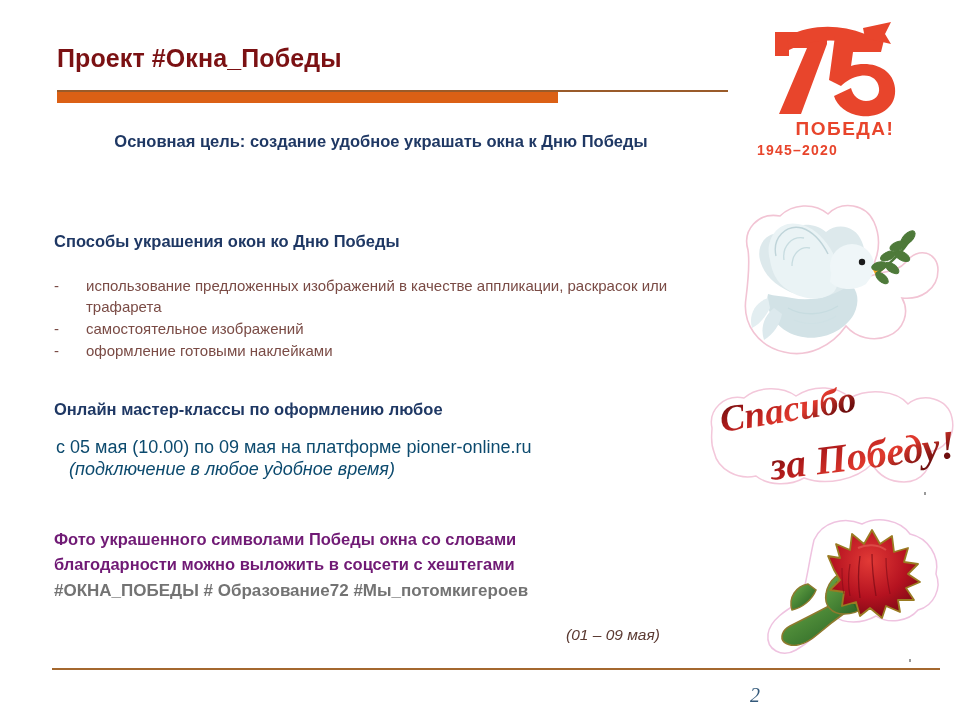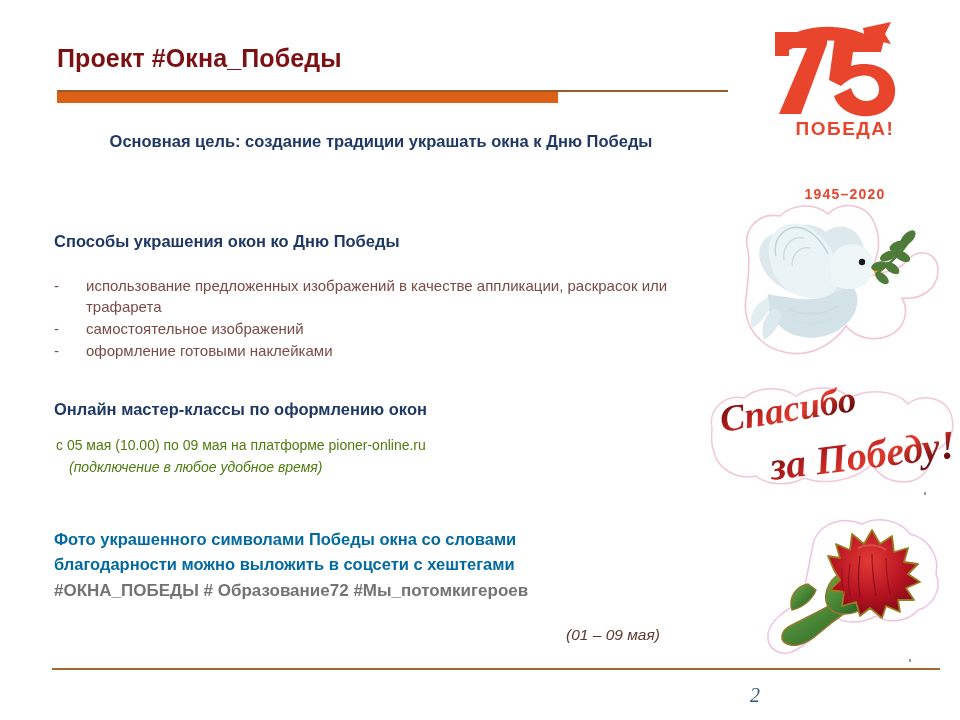--- a/index.html
+++ b/index.html
@@ -97,38 +97,38 @@
     left: 2px;
     top: 0;
     font-size: 15px;
     color: #7A4B45;
   }
 
   
   .mc-line {
     position: absolute;
     left: 56px;
-    font-size: 14px;
-    color: #4d7c0f;
+    font-size: 18px;
+    color: #0c4a6e;
     white-space: nowrap;
   }
   #mc-schedule { top: 437px; }
   #mc-note { top: 459px; font-style: italic; left: 52px; margin-left: 17px; }
 
   
   .cta {
     position: absolute;
     left: 54px;
     top: 527px;
     width: 660px;
   }
   .cta-line {
     font-size: 16.5px;
     font-weight: bold;
-    color: #0369a1;
+    color: #701a75;
     line-height: 25px;
     white-space: nowrap;
   }
   .cta-tags {
     font-size: 17px;
     font-weight: bold;
     color: #737373;
     line-height: 27px;
     white-space: nowrap;
   }
@@ -196,26 +196,24 @@
     font-size: 19px;
     font-weight: bold;
     letter-spacing: 1.5px;
     color: #E8452C;
   }
   .victory-logo .logo-years {
     position: absolute;
     left: 0;
     top: 120px;
     width: 176px;
-    text-align: center;
     font-size: 14px;
     font-weight: bold;
     letter-spacing: 1.2px;
     color: #E8452C;
-    margin-top: 44px;
   }
 
   
   .dove-sticker {
     position: absolute;
     left: 726px;
     top: 198px;
     width: 222px;
     height: 172px;
   }
@@ -241,40 +239,40 @@
 </head>
 <body>
 
 <div class="slide">
 
   <div class="slide-title">Проект #Окна_Победы</div>
 
   <div class="header-rule"></div>
   <div class="header-bar"></div>
 
-  <div class="subtitle">Основная цель: создание традиции украшать окна к Дню Победы</div>
+  <div class="subtitle">Основная цель: создание удобное украшать окна к Дню Победы</div>
 
   <div class="section-heading" id="heading-methods">Способы украшения окон ко Дню Победы</div>
 
   <ul class="bullet-list">
     <li class="bullet-item">
       <span class="bullet-dash">-</span>
       <span>использование предложенных изображений в качестве аппликации, раскрасок или трафарета</span>
     </li>
     <li class="bullet-item">
       <span class="bullet-dash">-</span>
       <span>самостоятельное изображений</span>
     </li>
     <li class="bullet-item">
       <span class="bullet-dash">-</span>
       <span>оформление готовыми наклейками</span>
     </li>
   </ul>
 
-  <div class="section-heading" id="heading-masterclass">Онлайн мастер-классы по оформлению окон</div>
+  <div class="section-heading" id="heading-masterclass">Онлайн мастер-классы по оформлению любое</div>
 
   <div class="mc-line" id="mc-schedule">с 05 мая (10.00) по 09 мая на платформе pioner-online.ru</div>
 
   <div class="mc-line" id="mc-note">(подключение в любое удобное время)</div>
 
   <div class="cta">
     <div class="cta-line">Фото украшенного символами Победы окна со словами</div>
     <div class="cta-line">благодарности можно выложить в соцсети с хештегами</div>
     <div class="cta-tags">#ОКНА_ПОБЕДЫ  # Образование72 #Мы_потомкигероев</div>
   </div>

